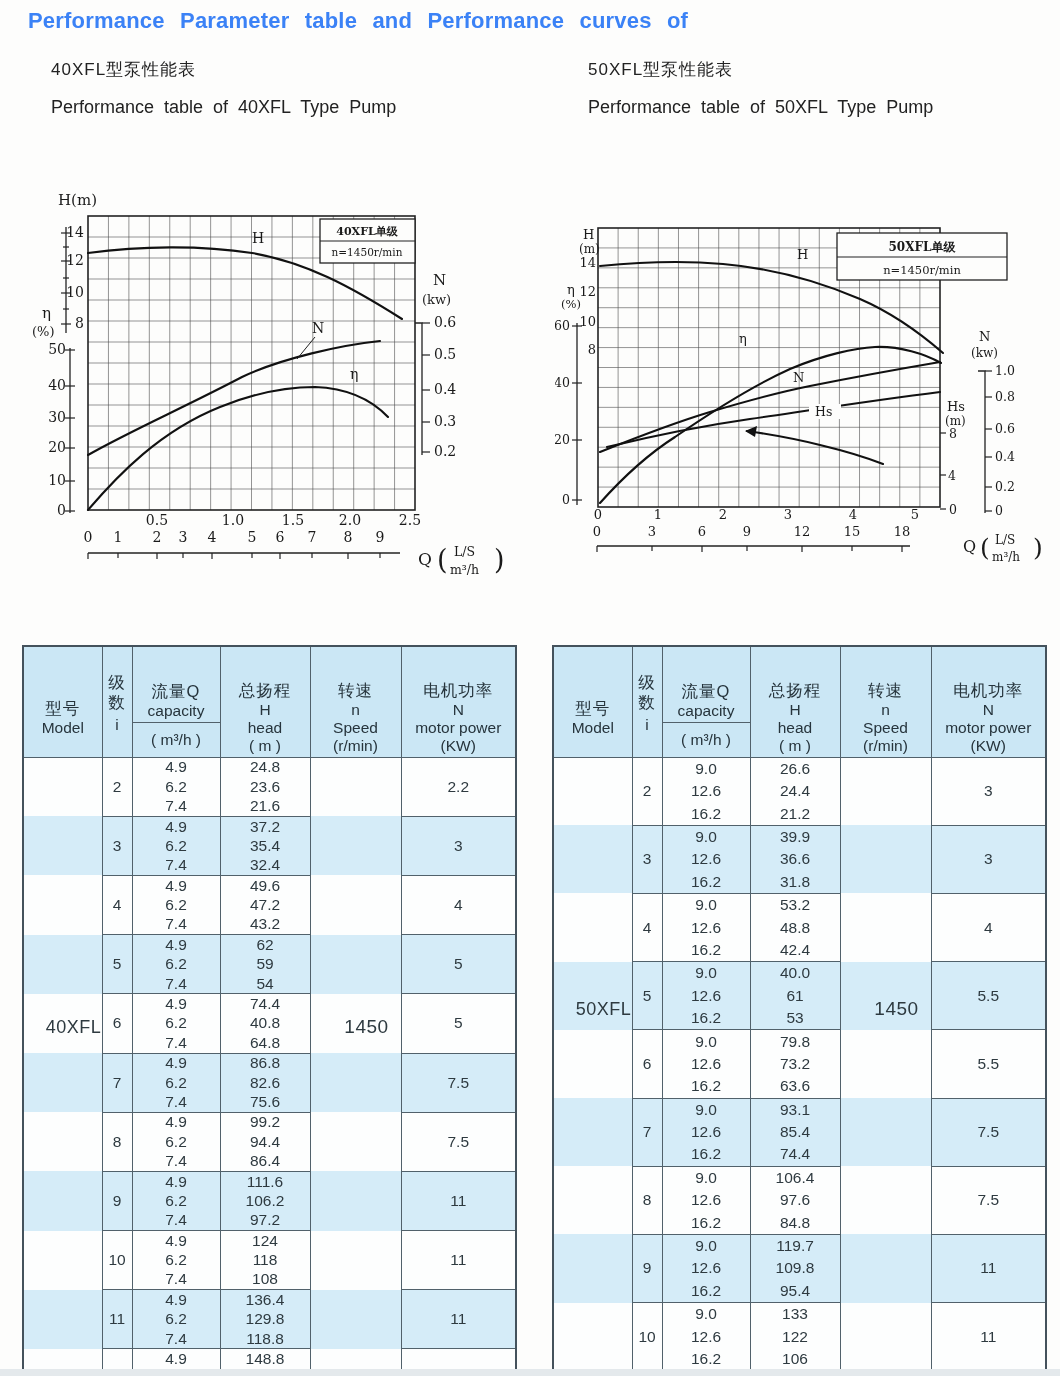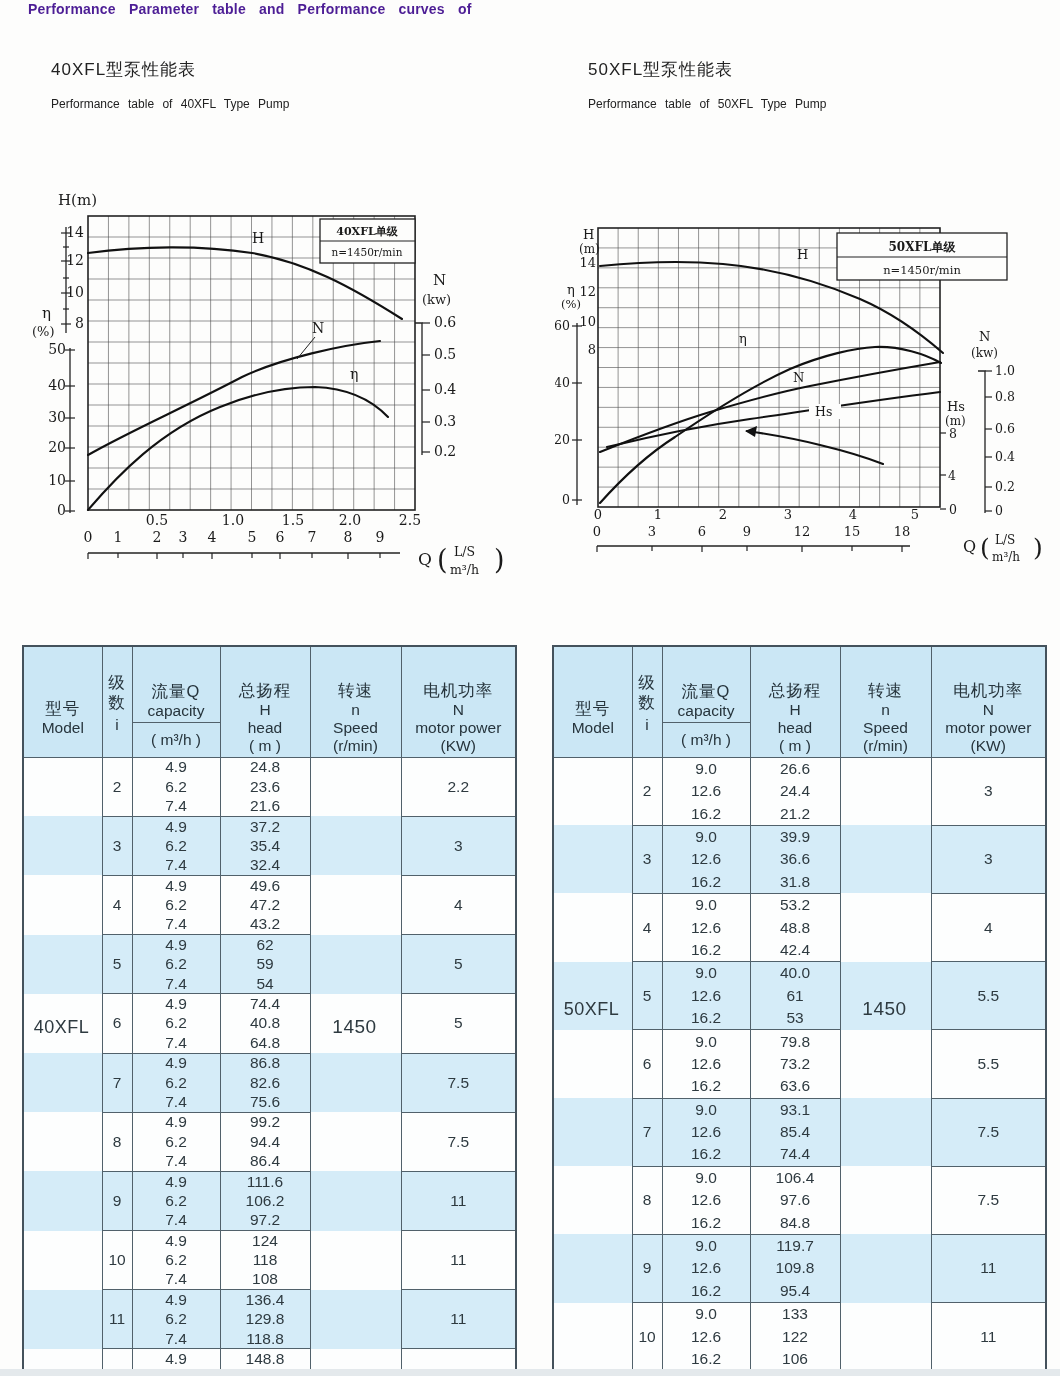--- a/index.html
+++ b/index.html
@@ -1,26 +1,26 @@
 <!DOCTYPE html>
 <html><head>
 <meta charset="utf-8">
 <style>
   html,body{margin:0;padding:0;background:#ffffff;}
   body{width:1060px;height:1376px;position:relative;overflow:hidden;
        font-family:"Liberation Sans",sans-serif;color:#1d1d1d;}
   .page{position:absolute;inset:0;background:#fdfdfc;}
 
-  .title{position:absolute;left:28px;top:1px;font-size:14px;font-weight:bold;
-         letter-spacing:.2px;word-spacing:9px;color:#4c1d95;}
+  .title{position:absolute;left:28px;top:8px;font-size:22px;font-weight:bold;
+         letter-spacing:.2px;word-spacing:9px;color:#3b82f6;}
 
   .subtitle-block{position:absolute;top:58px;width:480px;}
   .subtitle-block.left{left:51px;} .subtitle-block.right{left:588px;}
   .sub-zh{font-size:17px;color:#222;letter-spacing:1px;}
-  .sub-en{font-size:12px;color:#222;margin-top:16px;word-spacing:5px;}
+  .sub-en{font-size:18px;color:#222;margin-top:16px;word-spacing:5px;}
 
   svg text{font-family:"DejaVu Serif",serif;fill:#1a1a1a;}
   .chart{position:absolute;}
   #chart-left{left:20px;top:183px;}
   #chart-right{left:555px;top:195px;}
   .grid line{stroke:#4d4d4d;stroke-width:0.6;}
   .plot-frame{fill:none;stroke:#222;stroke-width:1.6;}
   .curve{fill:none;stroke:#111;stroke-width:2.1;stroke-linecap:round;}
   .ruler{stroke:#222;stroke-width:1.3;}
   .tick{stroke:#222;stroke-width:1.2;}
@@ -40,21 +40,21 @@
   .he{font-size:15.5px;line-height:1.18;letter-spacing:0;}
   .stagewrap{width:1.3em;margin:4px auto;word-break:break-all;}
   td{text-align:center;font-size:15.5px;color:#2e3a40;padding:0;
      border:0 solid #51616b;vertical-align:middle;}
   .leftT td{height:19.4px;} .rightT td{height:22.4px;}
   td.c-model,td.c-i,td.c-cap,td.c-head,td.c-speed{border-right-width:1px;}
   tr.gstart td.c-i,tr.gstart td.c-cap,tr.gstart td.c-head,
   tr.gstart td.c-power{border-top-width:1px;}
   tr.band-b{background:#d5ecf8;} tr.band-w{background:#fdfefe;}
   .model-overlay,.speed-overlay{position:absolute;top:50%;transform:translateY(-50%);
-     text-align:center;font-size:18px;color:#2e3a40;letter-spacing:.5px;}
+     text-align:center;font-size:18px;color:#2e3a40;letter-spacing:.5px;padding-left:12px;}
   .model-overlay{left:0;width:79px;}
   .speed-overlay{left:287px;width:91px;font-size:19px;}
   .bottom-strip{position:absolute;left:0;bottom:0;width:1060px;height:7px;
      background:#e4e9ec;}
 </style>
 </head>
 <body>
 
 <div class="page">
 

